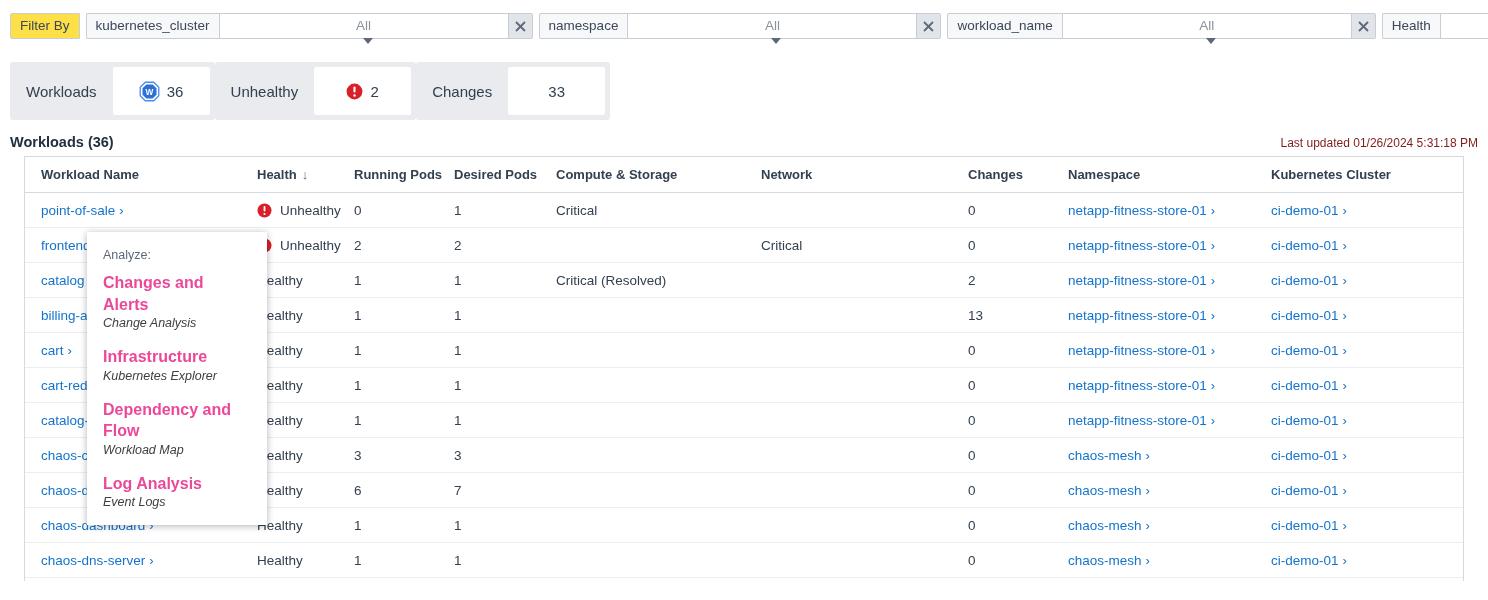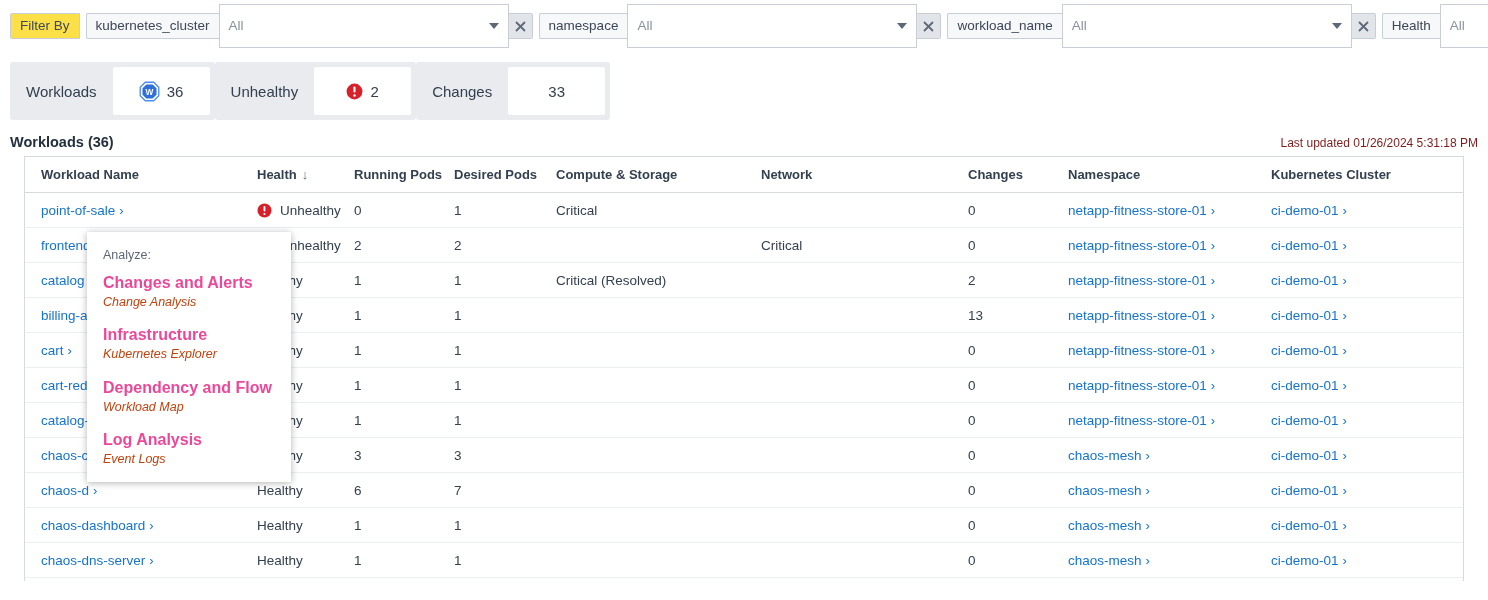--- a/index.html
+++ b/index.html
@@ -47,28 +47,29 @@
     line-height: 24px;
     padding: 0 9px;
     font-size: 13.5px;
     color: #3c4757;
     white-space: nowrap;
     border-radius: 2px 0 0 2px;
   }
   .filter-value {
     border: 1px solid #c9ced6;
     background: #ffffff;
-    height: 44px;
+    height: 26px;
     line-height: 24px;
     padding: 0 9px;
     font-size: 13.5px;
     color: #8a929e;
     display: flex;
     align-items: center;
     justify-content: space-between;
+    flex-direction: column;
   }
   .filter-value .val-text { flex: 1; }
   .caret {
     width: 0; height: 0;
     border-left: 5px solid transparent;
     border-right: 5px solid transparent;
     border-top: 6px solid #5d6878;
     margin-left: 8px;
     flex: none;
   }
@@ -209,21 +210,21 @@
   col.c-network { width: 207px; }
   col.c-changes { width: 100px; }
   col.c-namespace { width: 203px; }
   col.c-cluster { width: 200px; }
 
   
   .popup {
     position: absolute;
     left: 62px;
     top: 75px;
-    width: 204px;
+    width: 180px;
     background: #ffffff;
     box-shadow: 0 1px 7px rgba(0,0,0,0.30);
     padding: 16px 0 14px 0;
     z-index: 50;
   }
   .popup-head {
     font-size: 12.5px;
     color: #5d6878;
     padding: 0 16px 10px 16px;
   }
@@ -231,21 +232,21 @@
   .popup-item:last-child { margin-bottom: 0; }
   .popup-item .pi-title {
     font-size: 16px;
     font-weight: bold;
     color: #ec4899;
     line-height: 1.35;
   }
   .popup-item .pi-sub {
     font-size: 12.5px;
     font-style: italic;
-    color: #c2410c;
+    color: #404040;
     line-height: 1.35;
   }
 </style>
 </head>
 <body>
 
 <div class="filter-bar">
   <div class="filter-by-label">Filter By</div>
 
   <div class="filter-group">

